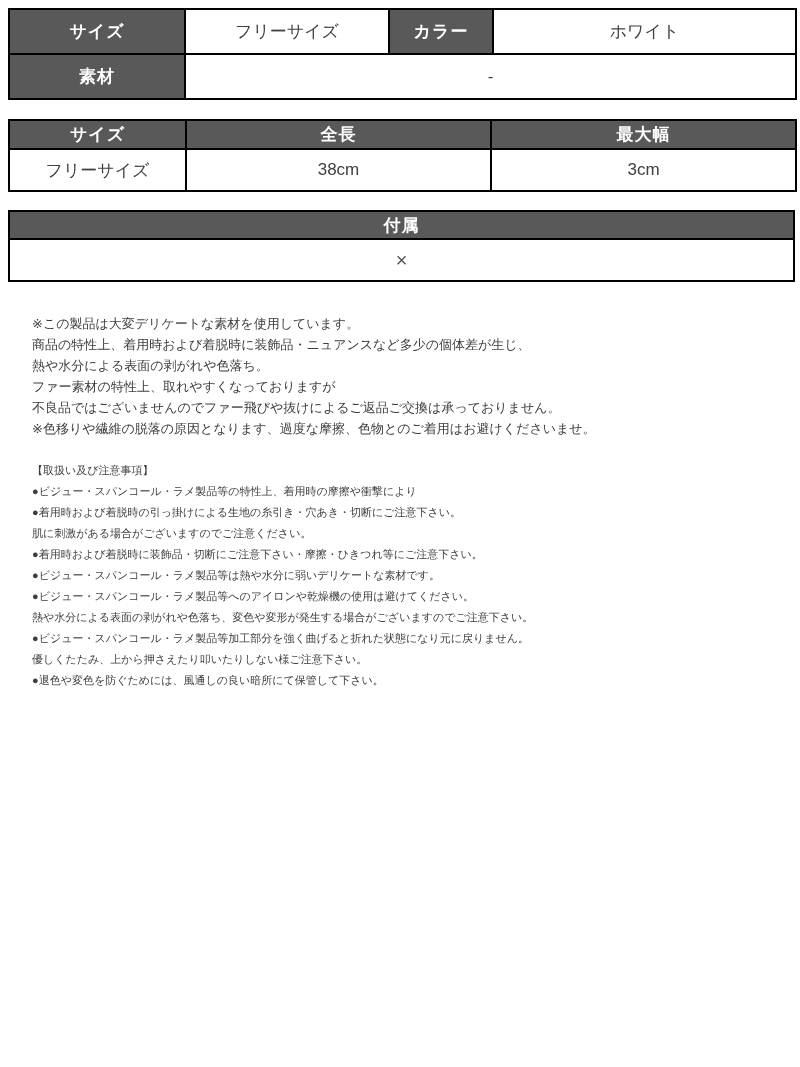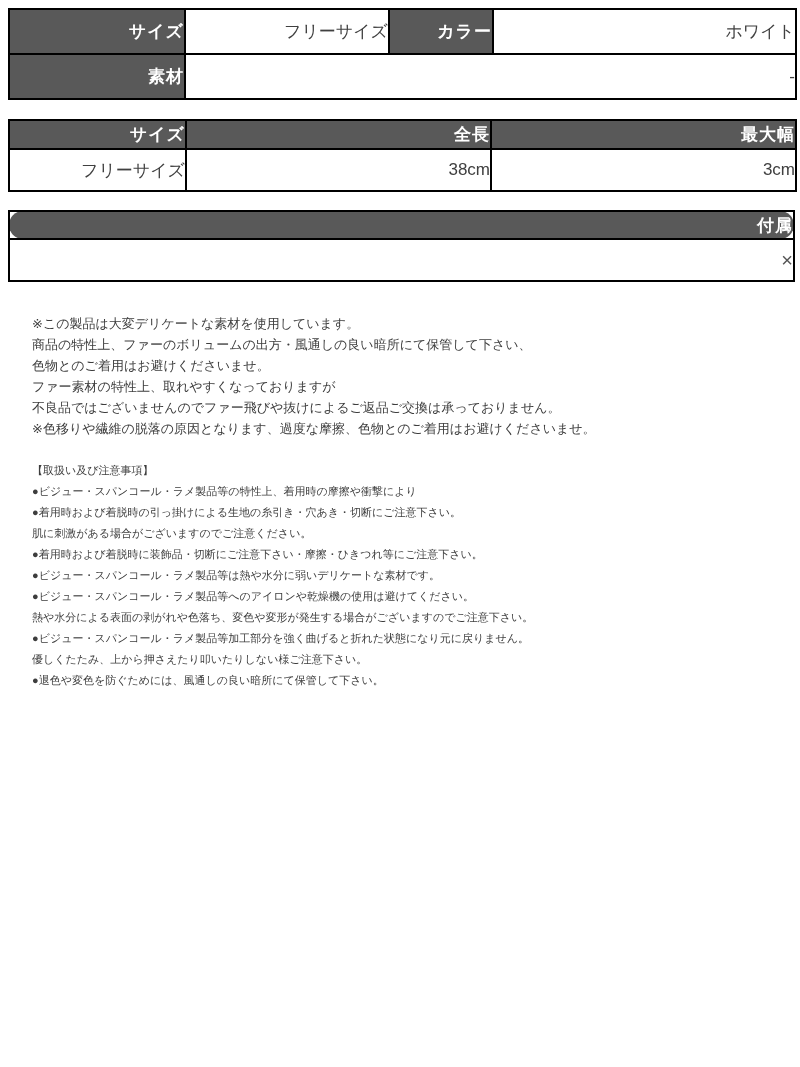--- a/index.html
+++ b/index.html
@@ -17,21 +17,21 @@
     overflow:hidden;
   }
   .page{padding:8px 5px 0 8px;}
   table.spec-table{
     border-collapse:collapse;
     width:787px;
     table-layout:fixed;
   }
   table.spec-table th, table.spec-table td{
     border:2px solid var(--border);
-    text-align:right;
+    text-align:center;
     vertical-align:middle;
     padding:0;
     overflow:hidden;
   }
   table.spec-table th{
     background:var(--header-bg);
     color:#ffffff;
     font-size:17px;
     font-weight:bold;
     letter-spacing:1px;
@@ -49,21 +49,21 @@
   .t1 .c4{width:303px;}
   
   .t2{margin-top:19px;}
   .t2 tr.hdr th{height:27px;}
   .t2 tr.data td{height:40px;}
   .t2 .d1{width:177px;}
   .t2 .d2{width:305px;}
   .t2 .d3{width:305px;}
   
   .t3{margin-top:18px;}
-  .t3 tr.hdr th{height:26px;border-radius:14px;}
+  .t3 tr.hdr th{height:26px;}
   .t3 tr.data td{height:40px;font-size:20px;color:#555555;}
   
   .notes{
     margin:31px 0 0 24px;
     font-size:13px;
     line-height:21px;
     color:var(--body-text);
   }
   .handling{
     margin:21px 0 0 24px;
@@ -125,22 +125,22 @@
         <th>付属</th>
       </tr>
       <tr class="data">
         <td>×</td>
       </tr>
     </tbody>
   </table>
 
   <div class="notes">
     <div class="line">※この製品は大変デリケートな素材を使用しています。</div>
-    <div class="line">商品の特性上、ファーのボリュームの出方・風通しの良い暗所にて保管して下さい、</div>
-    <div class="line">色物とのご着用はお避けくださいませ。</div>
+    <div class="line">商品の特性上、着用時および着脱時に装飾品・ニュアンスなど多少の個体差が生じ、</div>
+    <div class="line">熱や水分による表面の剥がれや色落ち。</div>
     <div class="line">ファー素材の特性上、取れやすくなっておりますが</div>
     <div class="line">不良品ではございませんのでファー飛びや抜けによるご返品ご交換は承っておりません。</div>
     <div class="line">※色移りや繊維の脱落の原因となります、過度な摩擦、色物とのご着用はお避けくださいませ。</div>
   </div>
 
   <div class="handling">
     <div class="line">【取扱い及び注意事項】</div>
     <div class="line">●ビジュー・スパンコール・ラメ製品等の特性上、着用時の摩擦や衝撃により</div>
     <div class="line">●着用時および着脱時の引っ掛けによる生地の糸引き・穴あき・切断にご注意下さい。</div>
     <div class="line">肌に刺激がある場合がございますのでご注意ください。</div>

